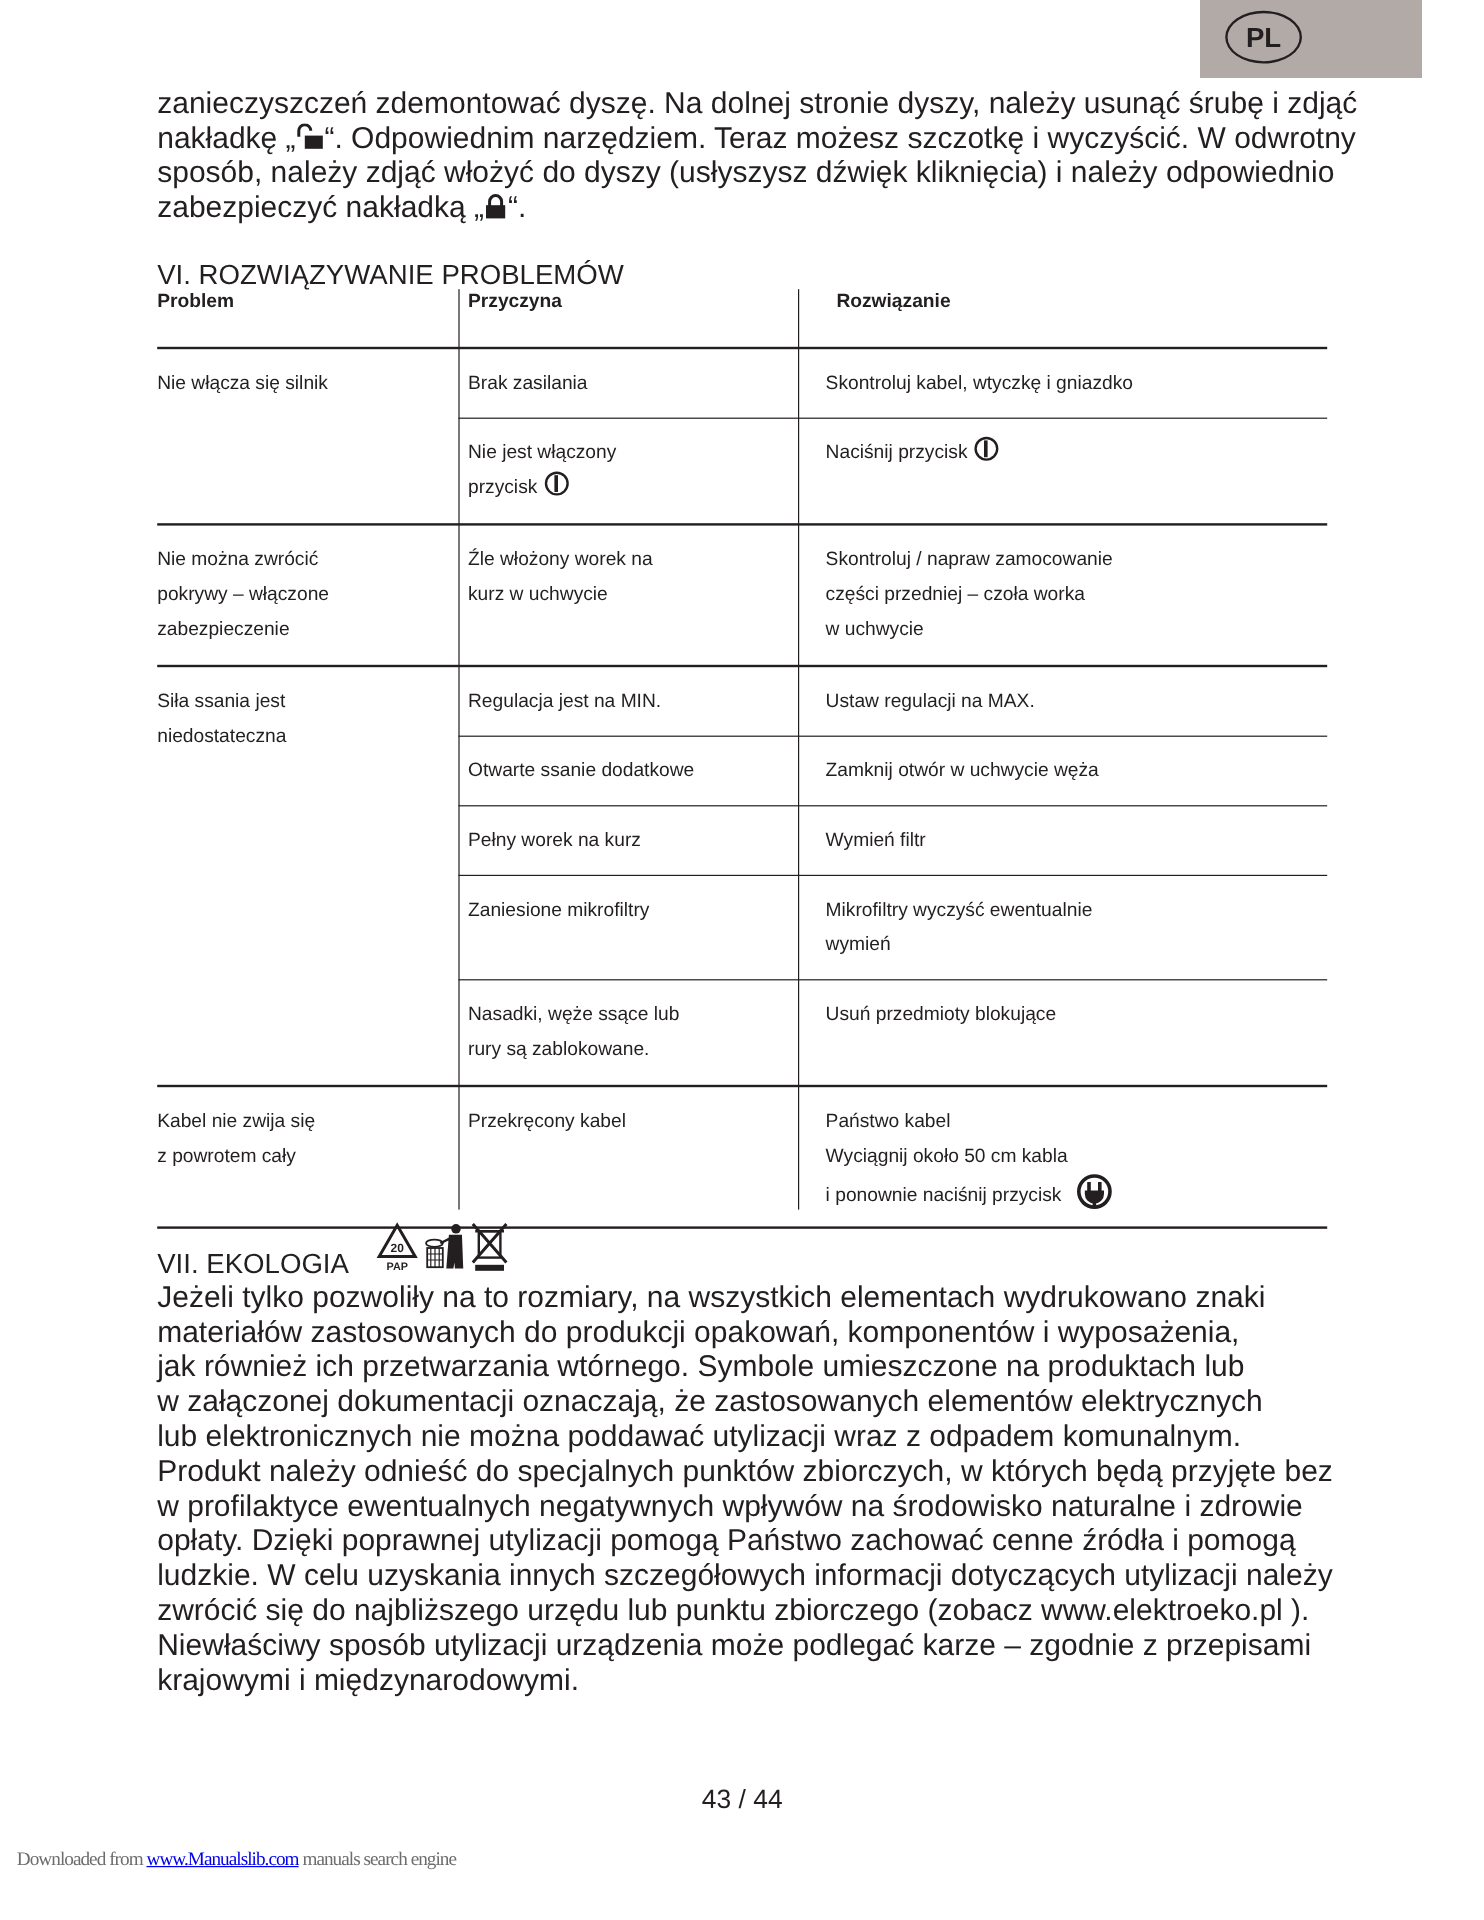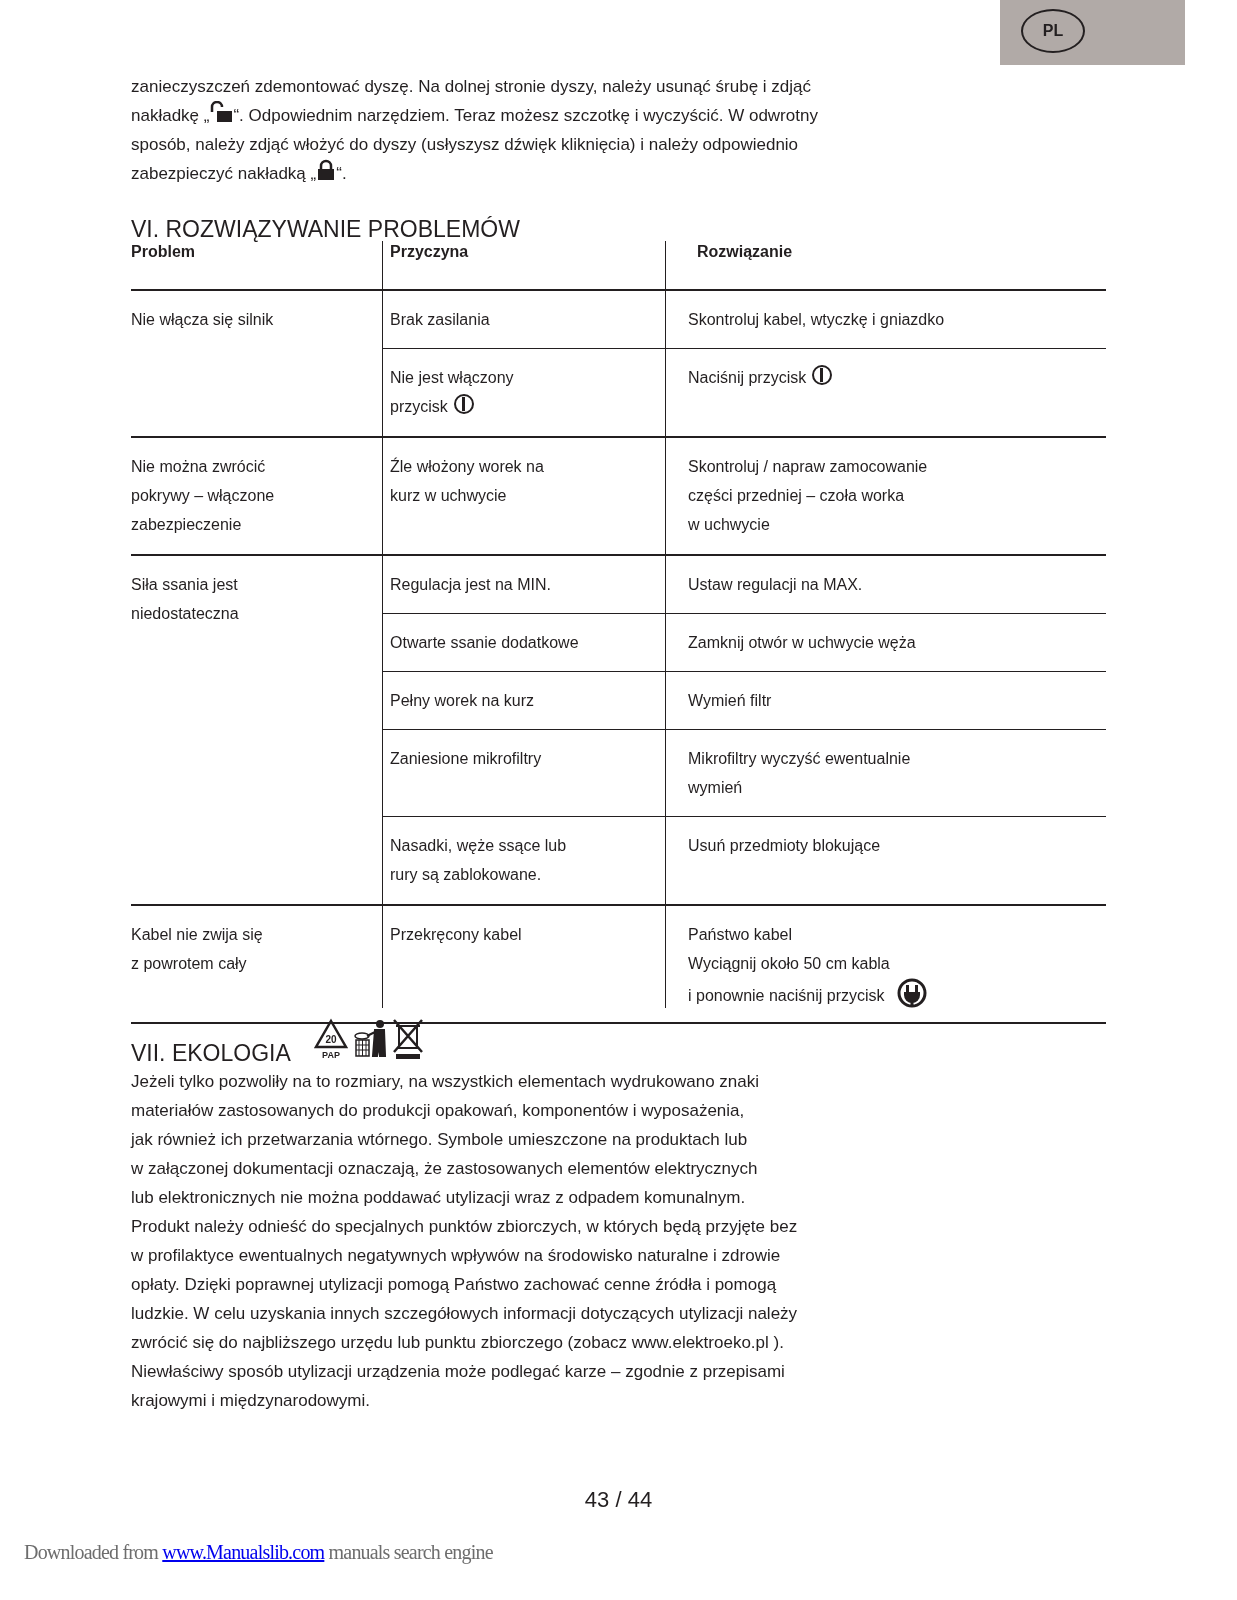--- a/index.html
+++ b/index.html
@@ -3,44 +3,44 @@
 <meta charset="utf-8">
 <style>
   html, body { margin: 0; padding: 0; background: #ffffff; }
   body { width: 1237px; height: 1600px; position: relative; overflow: hidden;
          font-family: "Liberation Sans", sans-serif; color: #231f20; }
   .lang-tab { position: absolute; left: 1000px; top: 0; width: 185px; height: 65px;
               background: #b1aaa7; }
   .lang-oval { position: absolute; left: 21px; top: 9px; width: 64px; height: 44px;
                border: 2px solid #231f20; border-radius: 50%; box-sizing: border-box;
                display: flex; align-items: center; justify-content: center;
-               font-weight: bold; font-size: 16px; }
-  .para { position: absolute; left: 131px; font-size: 17px; line-height: 29px; }
+               font-weight: bold; font-size: 23px; }
+  .para { position: absolute; left: 131px; font-size: 25px; line-height: 29px; }
   .intro { top: 72px; width: 960px; }
   .line { display: block; white-space: nowrap; }
   .lock { display: inline-block; vertical-align: -2px; }
   h2 { margin: 0; position: absolute; font-size: 23px; font-weight: normal; left: 131px; }
   .sec6 { top: 216px; }
   .table { position: absolute; left: 131px; top: 241px; width: 975px; font-size: 16px; }
   .thead { position: relative; height: 48px; border-bottom: 2px solid #231f20; }
   .thead .h { position: absolute; top: 2px; font-weight: bold; }
   .vline { position: absolute; width: 1px; background: #231f20; }
   .trow { position: relative; border-bottom: 2px solid #231f20; }
   .cell { position: absolute; line-height: 29px; white-space: nowrap; }
   .sub { position: absolute; left: 259px; right: 0; border-bottom: 1px solid #231f20; }
   .icon-circle { display: inline-block; width: 20px; height: 20px; border: 2px solid #231f20;
                  border-radius: 50%; box-sizing: border-box; position: relative; vertical-align: -2px; margin-left: 6px; }
   .icon-circle::after { content: ""; position: absolute; left: 6px; top: 1px; width: 3px; height: 14px; background:#231f20; }
   .plug-icon { display: inline-block; width: 30px; height: 30px; vertical-align: -7px; margin-left: 12px; }
   .sec7 { top: 1040px; }
   .eco-icons { position: absolute; left: 313px; top: 1018px; }
   .eco { top: 1067px; width: 960px; }
   .page-num { position: absolute; left: 0; width: 1237px; top: 1487px; text-align: center; font-size: 22px; }
-  .footer { position: absolute; left: 24px; top: 1541px; font-family: "Liberation Serif", serif;
-            font-size: 20px; color: #6d6d6d; letter-spacing: -0.8px; }
+  .footer { position: absolute; left: 14px; top: 1541px; font-family: "Liberation Serif", serif;
+            font-size: 16px; color: #6d6d6d; letter-spacing: -0.8px; }
   .footer a { color: #0000ee; text-decoration: underline; }
 </style>
 </head>
 <body>
 
 <div class="lang-tab">
   <div class="lang-oval">PL</div>
 </div>
 
 <div class="para intro">

